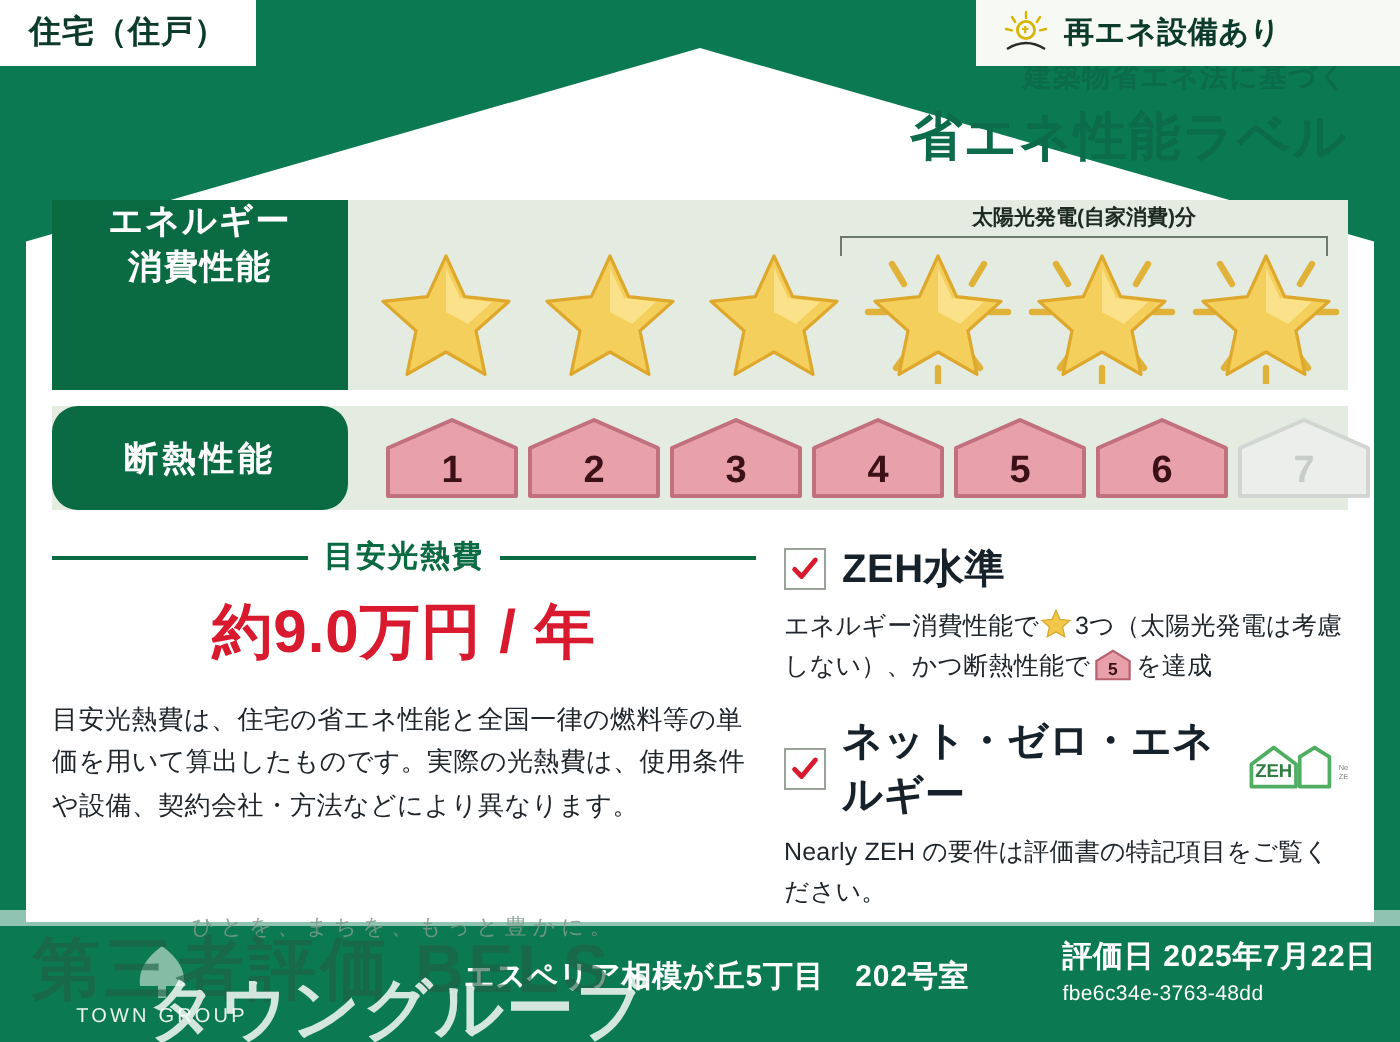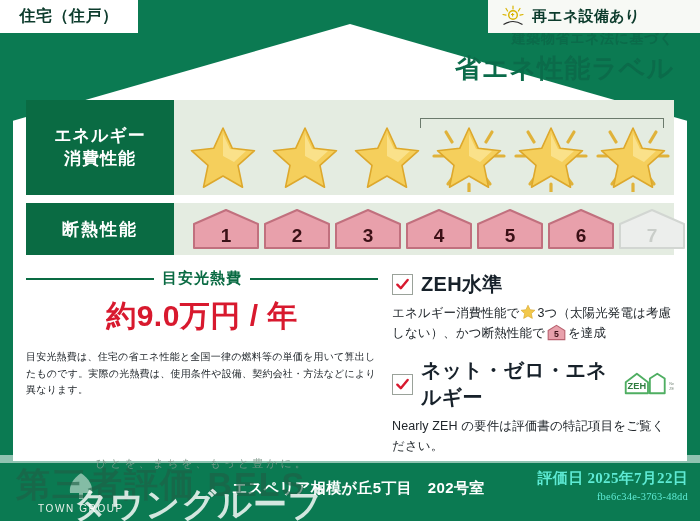--- a/index.html
+++ b/index.html
@@ -10,21 +10,21 @@
   }
   #label-root{
     position:relative;width:700px;height:521px;
     background:#0b7a52;
     overflow:hidden;
   }
 
   
   .type-chip{
     position:absolute;left:0;top:0;
-    width:138px;height:33px;
+    width:128px;height:33px;
     background:#ffffff;
     display:flex;align-items:center;justify-content:center;
     font-size:16px;font-weight:bold;color:#0c3b2c;
     letter-spacing:.5px;
     z-index:6;
   }
   
   .renew-badge{
     position:absolute;right:0;top:0;
     height:33px;width:212px;
@@ -58,21 +58,21 @@
   }
 
   
   .perf-row{
     position:relative;display:flex;align-items:stretch;
     background:#e4ece1;height:95px;
   }
   .perf-label{
     width:148px;flex:0 0 148px;background:#0a6b43;
     color:#ffffff;display:flex;flex-direction:column;
-    align-items:center;justify-content:center;
+    align-items:center;justify-content:flex-start;
     font-size:17px;font-weight:bold;line-height:1.35;letter-spacing:1px;
   }
   .stars-area{flex:1;position:relative;}
   .solar-bracket{
     position:absolute;right:6px;top:2px;width:252px;height:26px;
   }
   .solar-bracket .sb-text{
     position:absolute;left:0;top:0;width:100%;text-align:center;
     font-size:10.5px;font-weight:bold;color:#1d2a22;
   }
@@ -88,21 +88,21 @@
   .star-cell svg{position:absolute;left:0;top:0;}
 
   
   .ins-row{
     margin-top:8px;display:flex;align-items:stretch;
     background:#e4ece1;height:52px;
   }
   .ins-label{
     width:148px;flex:0 0 148px;background:#0a6b43;color:#fff;
     display:flex;align-items:center;justify-content:center;
-    font-size:17px;font-weight:bold;letter-spacing:2px;
+    font-size:17px;font-weight:bold;letter-spacing:2px;border-radius:13px;
   }
   .ins-houses{flex:1;display:flex;align-items:center;padding-left:18px;gap:3px;}
   .ins-house{
     position:relative;width:68px;height:42px;
     display:flex;align-items:flex-end;justify-content:center;
     font-size:19px;font-weight:bold;padding-bottom:3px;box-sizing:border-box;
   }
   .ins-house svg{position:absolute;left:0;top:0;z-index:0;}
   .ins-house span{position:relative;z-index:1;}
   .ins-house.on span{color:#3b1016;}
@@ -118,21 +118,21 @@
     color:#0a6b43;font-size:15px;font-weight:bold;letter-spacing:1px;
     justify-content:center;
     text-align:center;
   }
   .cost-head .rule{flex:1;height:2px;background:#0a6b43;}
   .cost-value{
     text-align:center;color:#d8192e;font-weight:bold;
     font-size:30px;margin-top:8px;letter-spacing:.5px;
   }
   .cost-note{
-    margin-top:12px;font-size:10px;color:#20262b;line-height:1.65;
+    margin-top:12px;font-size:13px;color:#20262b;line-height:1.65;
     letter-spacing:.2px;
   }
 
   .zeh-block{margin-bottom:14px;}
   .zeh-title{display:flex;align-items:center;gap:8px;}
   .chk{
     width:19px;height:19px;flex:0 0 19px;background:#fff;
     border:1.5px solid #9aa29a;display:flex;align-items:center;justify-content:center;
   }
   .zeh-name{font-size:20px;font-weight:bold;color:#17212a;letter-spacing:.3px;}
@@ -147,21 +147,21 @@
   .footer{
     position:absolute;left:0;bottom:0;width:700px;height:60px;
     background:#0b7a52;z-index:5;
   }
   .footer-addr{
     position:absolute;left:232px;top:18px;
     color:#ffffff;font-size:15px;font-weight:bold;letter-spacing:.4px;
     white-space:pre;
   }
   .footer-right{
-    position:absolute;right:12px;top:8px;text-align:right;color:#5eead4;font-family:Liberation Serif, serif;
+    position:absolute;right:12px;top:8px;text-align:left;color:#ffffff;
   }
   .footer-right .d{font-size:15px;font-weight:bold;letter-spacing:.3px;}
   .footer-right .id{font-size:10.5px;margin-top:3px;letter-spacing:.2px;}
 
   
   .brand{
     position:absolute;left:6px;top:6px;width:150px;height:50px;
     display:flex;flex-direction:column;align-items:center;justify-content:center;
   }
   .brand .tree{width:44px;height:30px;opacity:.55;}
@@ -224,20 +224,21 @@
 
   <div class="content">
 
     <div class="perf-row">
       <div class="perf-label">
         <span>エネルギー</span>
         <span>消費性能</span>
       </div>
       <div class="stars-area">
         <div class="solar-bracket">
+          <div class="sb-text">太陽光発電(自家消費)分</div>
           <div class="sb-line"></div>
         </div>
         <div class="stars" id="stars-row">
             <div class="star-cell">
               <svg width="78" height="70" viewBox="0 0 78 70">
                 <path d="M39 6 L48.3 26.3 L70.5 28.7 L54 43.4 L58.5 65.2 L39 54 L19.5 65.2 L24 43.4 L7.5 28.7 L29.7 26.3 Z" fill="#f5cf5c" stroke="#dda82c" stroke-width="1.6" stroke-linejoin="round"></path>
                 <path d="M39 12 L46 27 L62 29 L50 40 L39 34 Z" fill="#fbe79a" opacity=".75"></path>
               </svg>
             </div>
             <div class="star-cell">

